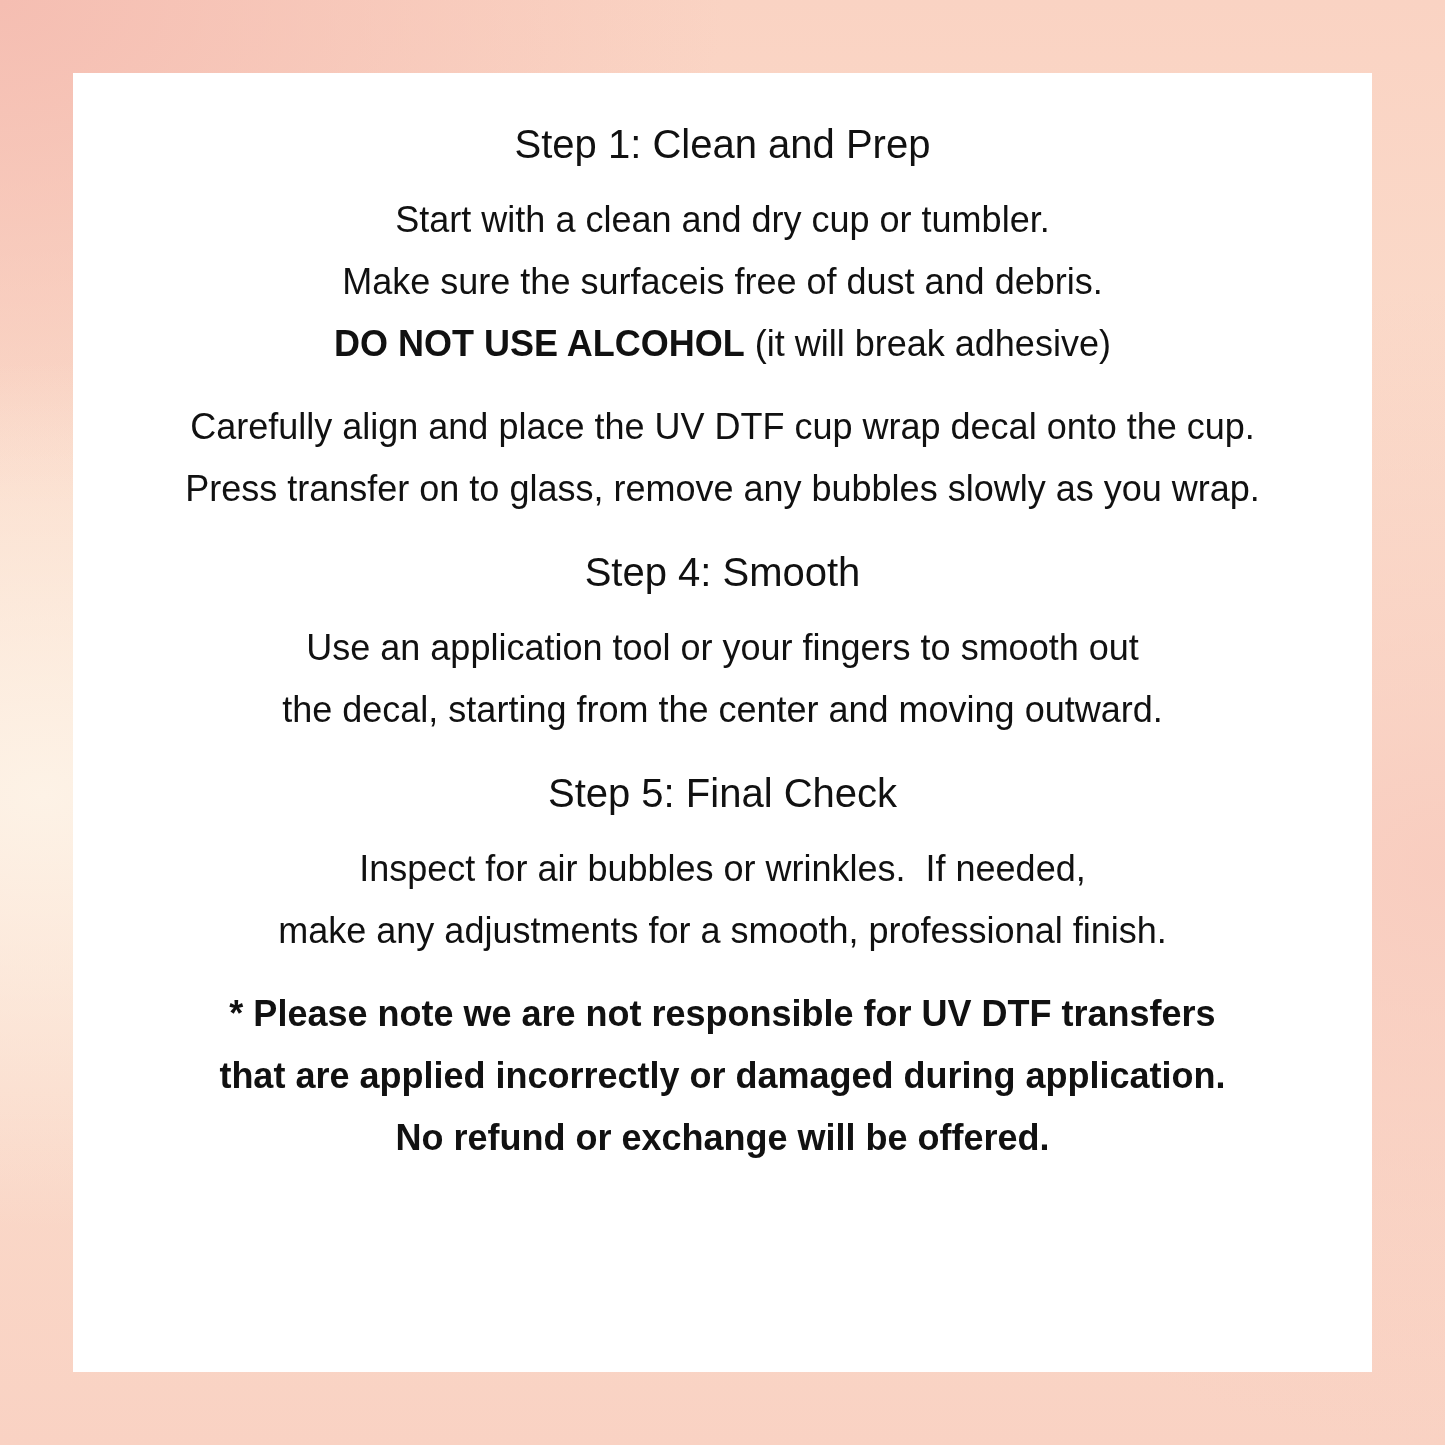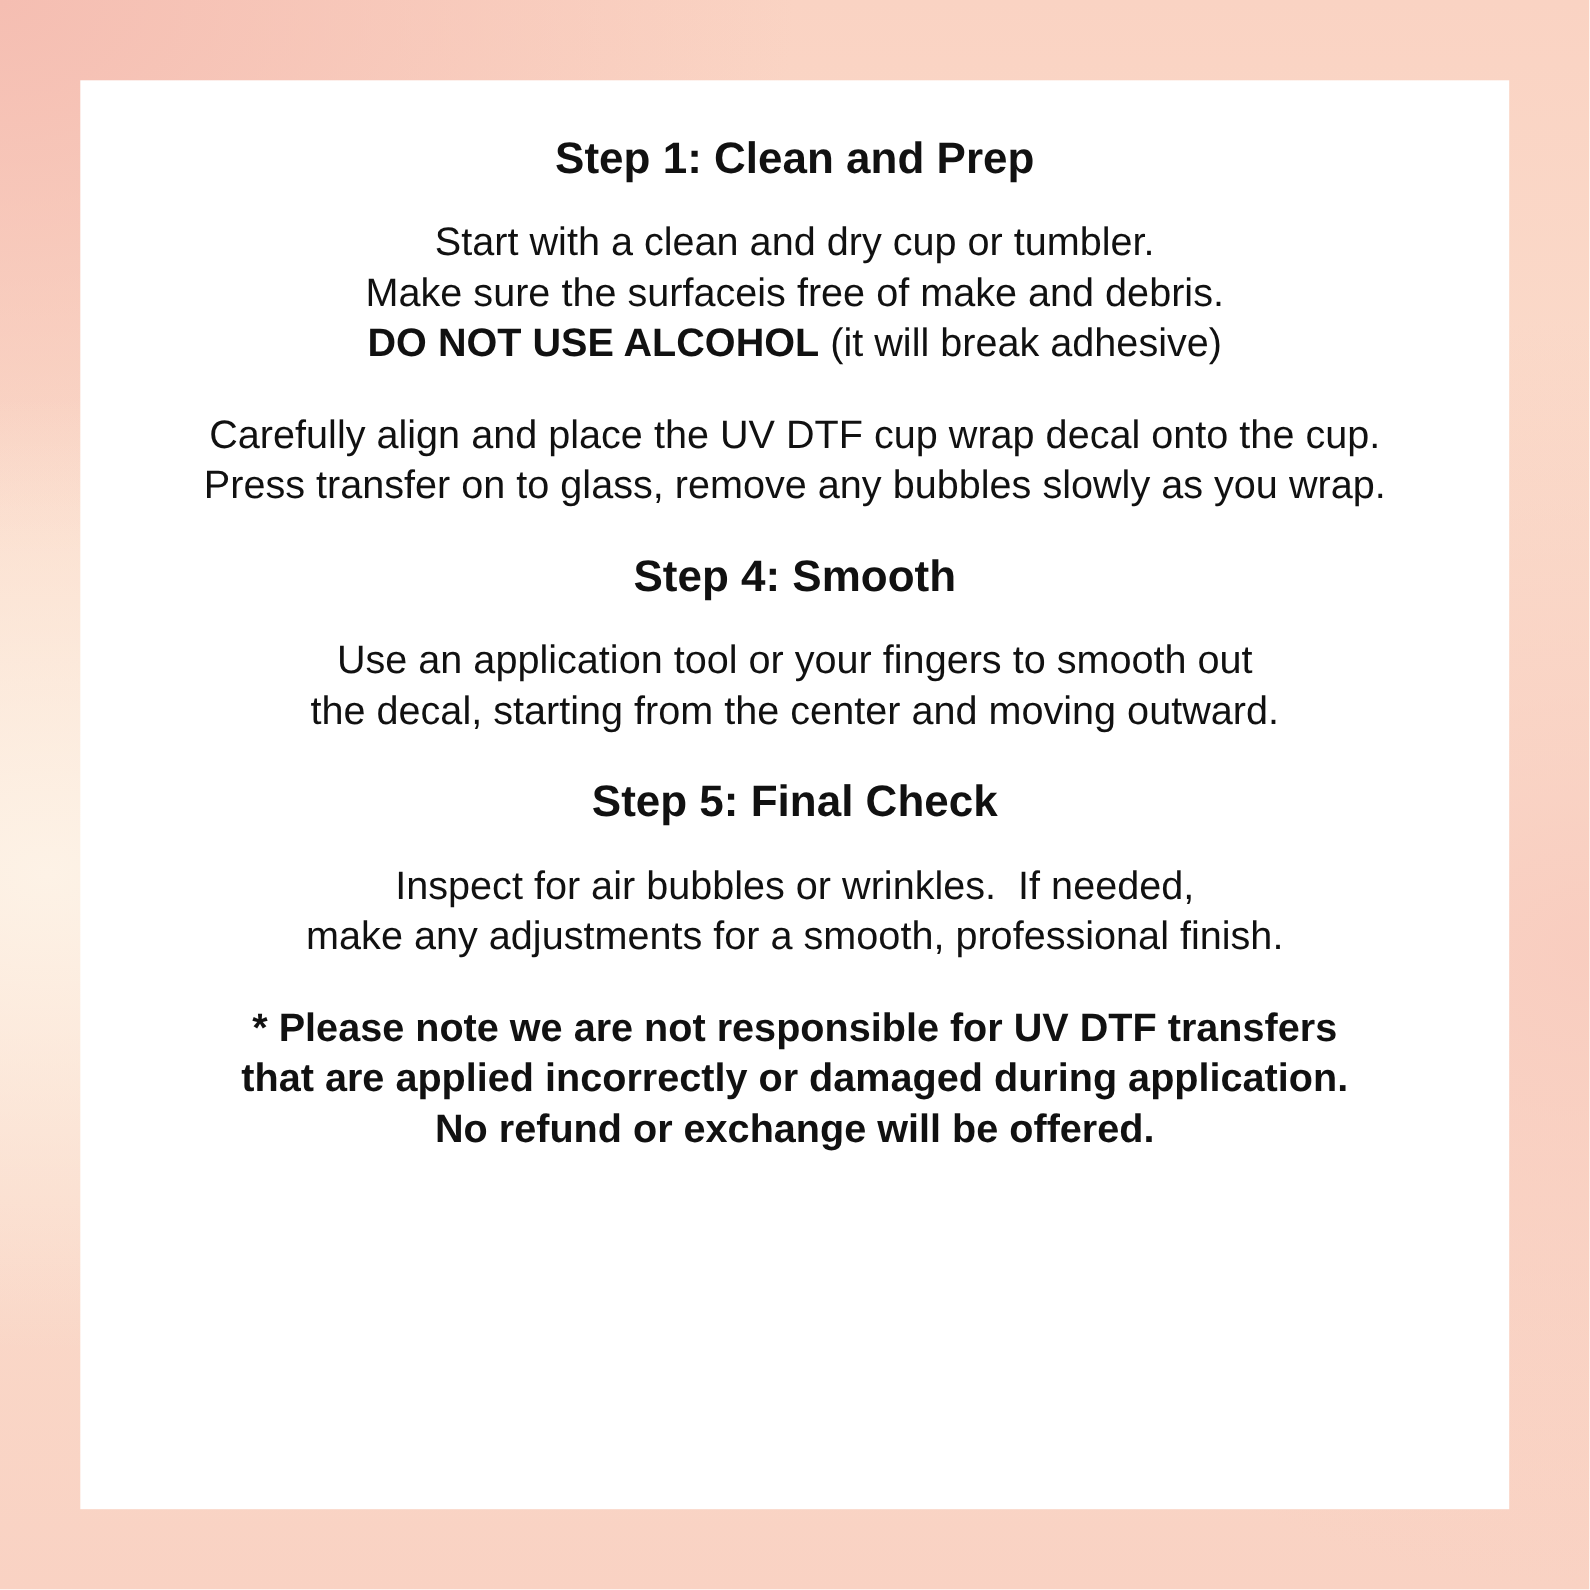--- a/index.html
+++ b/index.html
@@ -34,48 +34,48 @@
   }
   section, footer {
     margin: 0 0 37px 0;
   }
   footer {
     margin-bottom: 0;
   }
   h2 {
     font-size: 40px;
     line-height: 46px;
-    font-weight: 700;
+    font-weight: 400;
     margin: 0 0 30px 0;
     white-space: pre;
   }
   p.line {
     font-size: 36px;
     line-height: 46px;
     font-weight: 400;
-    margin: 0;
+    margin: 16px;
     white-space: pre; 
   }
   p.line strong {
     font-weight: 700;
   }
   footer p.line {
     font-weight: 700;
   }
 </style>
 </head>
 <body>
 
 <div class="frame">
   <div class="panel">
 
     <section>
       <h2>Step 1: Clean and Prep</h2>
       <p class="line">Start with a clean and dry cup or tumbler.</p>
-      <p class="line">Make sure the surfaceis free of make and debris.</p>
+      <p class="line">Make sure the surfaceis free of dust and debris.</p>
       <p class="line"><strong>DO NOT USE ALCOHOL</strong><span> (it will break adhesive)</span></p>
     </section>
 
     <section>
       <p class="line">Carefully align and place the UV DTF cup wrap decal onto the cup.</p>
       <p class="line">Press transfer on to glass, remove any bubbles slowly as you wrap.</p>
     </section>
 
 
     <section>

